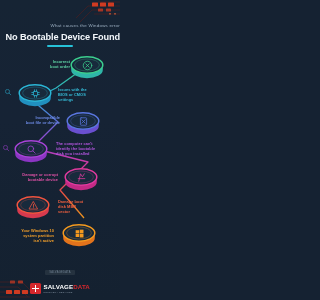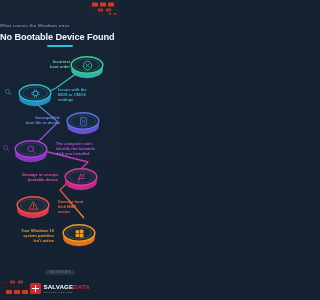--- a/index.html
+++ b/index.html
@@ -10,21 +10,21 @@
     position:relative;
   }
   #root { position:absolute; inset:0; background:linear-gradient(180deg,#162434 0%,#162335 40%,#142130 100%); overflow:hidden; }
 
   
   .circuit { position:absolute; pointer-events:none; }
   .circuit.tr { top:0; right:0; width:66px; height:24px; }
   .circuit.bl { left:0; bottom:0; width:60px; height:22px; }
 
   
-  .header { position:absolute; top:23px; left:0; right:0; text-align:left; }
+  .header { position:absolute; top:23px; left:0; right:0; text-align:right; }
   .eyebrow { font-size:4.4px; color:#9fb2c4; letter-spacing:.25px; }
   .headline { font-size:9.2px; color:#f2f6fa; font-weight:700; letter-spacing:-.1px; margin-top:4px; white-space:nowrap; }
   .rule { width:26px; height:1.6px; background:#27c2d8; margin:3px auto 0; border-radius:1px; }
 
   
   .flow { position:absolute; top:50px; left:0; right:0; height:205px; }
   .connector { position:absolute; inset:0; }
 
   .item { position:absolute; height:30px; width:120px; }
   .disc { position:absolute; width:34px; height:26px; }

